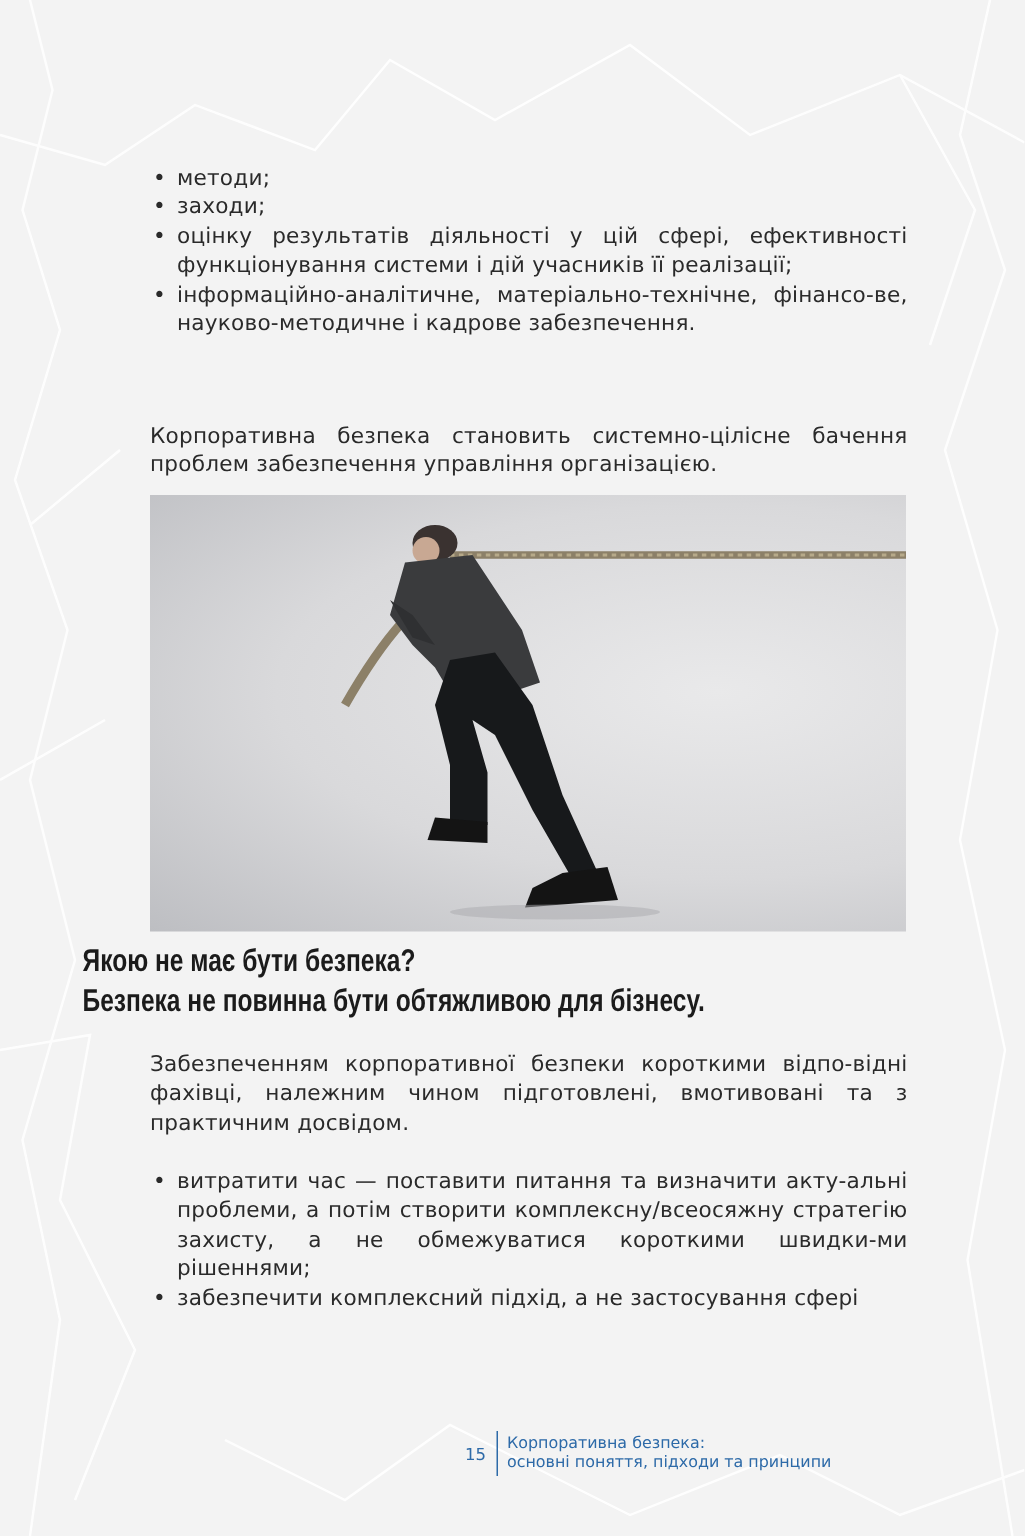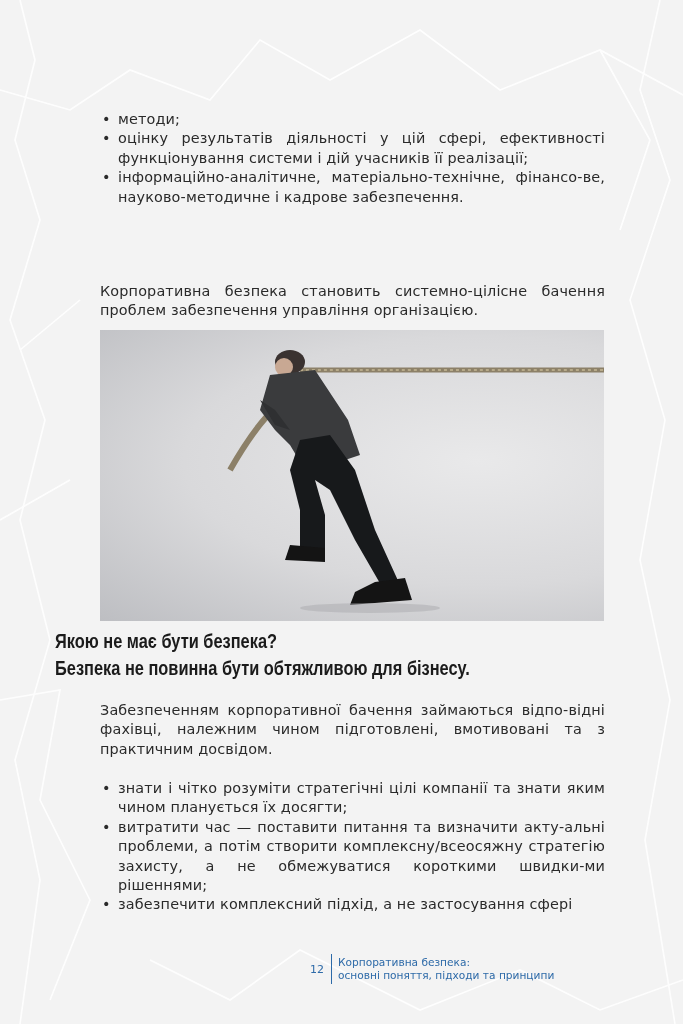--- a/index.html
+++ b/index.html
@@ -43,20 +43,21 @@
     <path d="M0 700 L60 690 L40 800 L90 900 L50 1000"></path>
     <path d="M150 960 L230 1000 L300 950 L420 1010 L520 970 L600 1010 L683 980"></path>
     <path d="M600 50 L650 140 L620 230"></path>
     <path d="M80 300 L20 350 M70 480 L0 520"></path>
   </g>
 </svg>
 
 <div class="block" style="top:110px;">
   <ul class="bullets">
     <li>методи;</li>
+    <li>заходи;</li>
     <li>оцінку результатів діяльності у цій сфері, ефективності функціонування системи і дій учасників її реалізації;</li>
     <li>інформаційно-аналітичне, матеріально-технічне, фінансо-ве, науково-методичне і кадрове забезпечення.</li>
   </ul>
 </div>
 
 <div class="block" style="top:282px;">
   <p>Корпоративна безпека становить системно-цілісне бачення проблем забезпечення управління організацією.</p>
 </div>
 
 <div class="photo">
@@ -82,31 +83,30 @@
     <ellipse cx="270" cy="278" rx="70" ry="5" fill="#a9aaae" opacity="0.5"></ellipse>
   </svg>
 </div>
 
 <div class="heading">
   <div>Якою не має бути безпека?</div>
   <div>Безпека не повинна бути обтяжливою для бізнесу.</div>
 </div>
 
 <div class="block" style="top:701px;">
-  <p>Забезпеченням корпоративної бачення займаються відпо-відні фахівці, належним чином підготовлені, вмотивовані та з практичним досвідом.</p>
+  <p>Забезпеченням корпоративної безпеки короткими відпо-відні фахівці, належним чином підготовлені, вмотивовані та з практичним досвідом.</p>
 </div>
 
 <div class="block" style="top:779px;">
   <ul class="bullets">
-    <li>знати і чітко розуміти стратегічні цілі компанії та знати яким чином планується їх досягти;</li>
     <li>витратити час — поставити питання та визначити акту-альні проблеми, а потім створити комплексну/всеосяжну стратегію захисту, а не обмежуватися короткими швидки-ми рішеннями;</li>
     <li>забезпечити комплексний підхід, а не застосування сфері</li>
   </ul>
 </div>
 
 <div class="footer">
-  <span class="num">12</span>
+  <span class="num">15</span>
   <span class="divider"></span>
   <span class="title">
     <span>Корпоративна безпека:</span><br>
     <span>основні поняття, підходи та принципи</span>
   </span>
 </div>
 
 </body></html>

